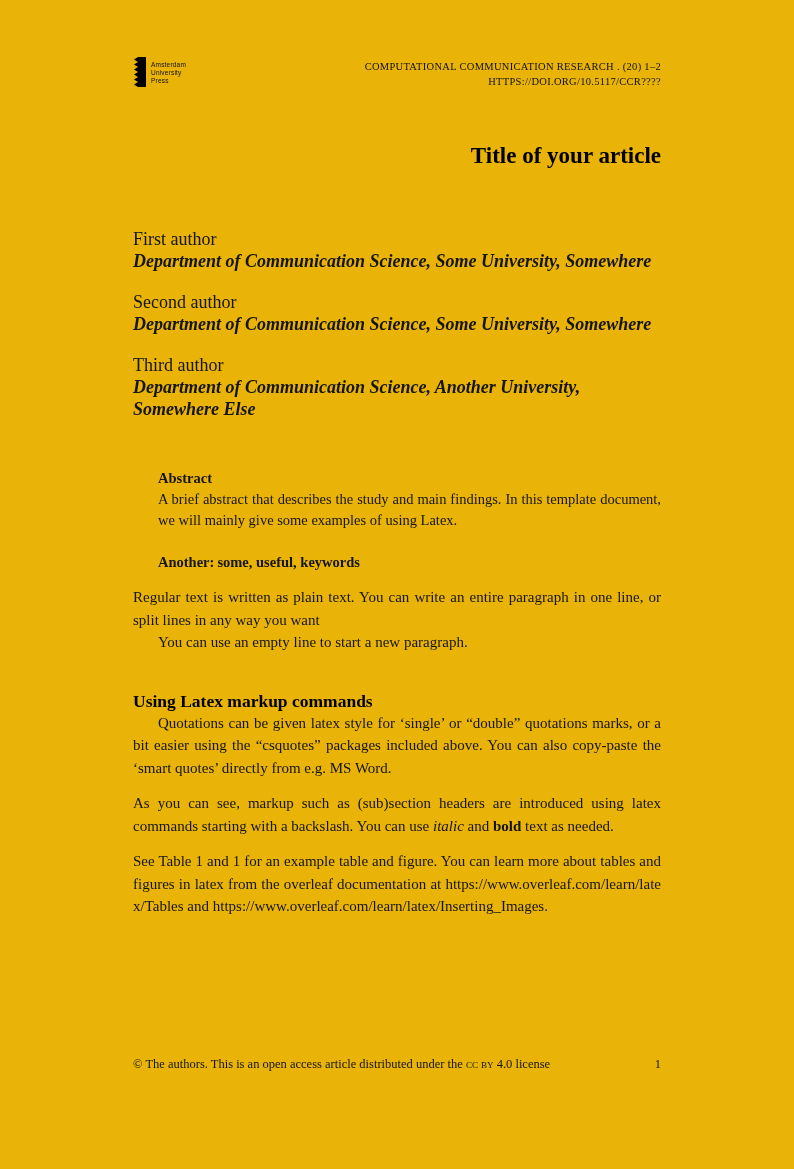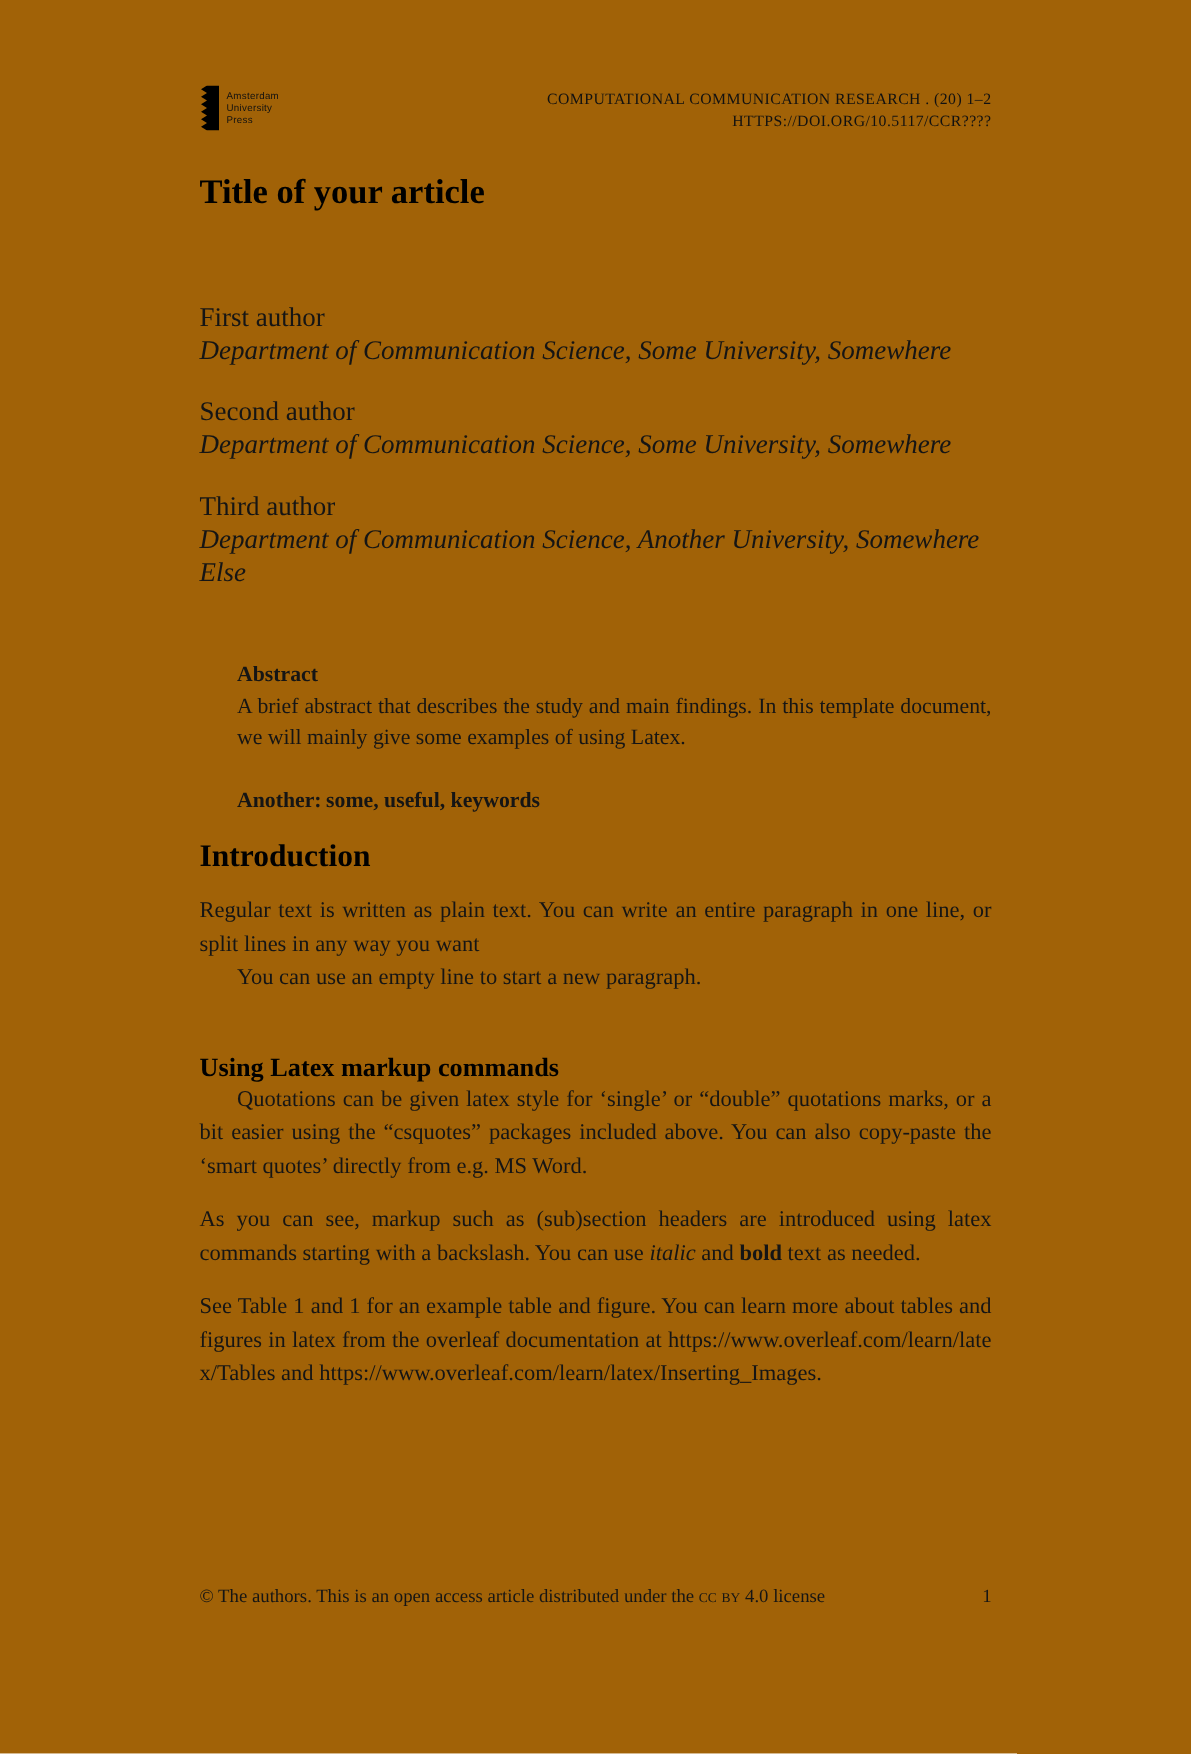--- a/index.html
+++ b/index.html
@@ -5,21 +5,21 @@
 <style>
   html, body {
     margin: 0;
     padding: 0;
     background: #ffffff;
   }
   .page {
     position: relative;
     width: 794px;
     height: 1169px;
-    background: #a16207;
+    background: #eab308;
     font-family: "Liberation Serif", "DejaVu Serif", serif;
     color: #151515;
     overflow: hidden;
   }
   .content {
     position: absolute;
     left: 133px;
     top: 0;
     width: 528px;
   }
@@ -45,29 +45,30 @@
   .header-right {
     text-align: right;
     font-size: 10.5px;
     line-height: 15px;
     letter-spacing: 0.3px;
     color: #111;
     padding-top: 2px;
   }
   
   .title {
-    margin: 21px 0 0 0;
+    margin: 49px 0 0 0;
     font-size: 23px;
     line-height: 28px;
     font-weight: 700;
     color: #000;
+    text-align: right;
   }
   .authors { margin-top: 58px; }
   .author { margin-bottom: 19px; font-size: 18px; line-height: 22px; }
-  .author-affiliation { font-style: italic; }
+  .author-affiliation { font-style: italic; font-weight: bold; }
   
   .abstract {
     margin-top: 48px;
     padding-left: 25px;
     font-size: 14.5px;
     line-height: 21px;
   }
   .abstract-label { font-weight: 700; line-height: 20px; }
   .abstract-text { margin: 1px 0 0 0; text-align: justify; }
   .keywords { margin: 21px 0 0 0; }
@@ -154,21 +155,20 @@
         <div class="author-affiliation">Department of Communication Science, Another University, Somewhere Else</div>
       </div>
     </div>
 
     <div class="abstract">
       <div class="abstract-label">Abstract</div>
       <p class="abstract-text">A brief abstract that describes the study and main findings. In this template document, we will mainly give some examples of using Latex.</p>
       <p class="keywords"><span class="keywords-label">Another:</span><span class="keywords-text">some, useful, keywords</span></p>
     </div>
 
-    <h2 class="h-large">Introduction</h2>
     <p class="body">Regular text is written as plain text. You can write an entire paragraph in one line, or split lines in any way you want</p>
     <p class="body cont indent">You can use an empty line to start a new paragraph.</p>
 
     <h3 class="h-sub">Using Latex markup commands</h3>
     <p class="body cont indent">Quotations can be given latex style for ‘single’ or “double” quotations marks, or a bit easier using the “csquotes” packages included above. You can also copy-paste the ‘smart quotes’ directly from e.g. MS Word.</p>
     <p class="body"><span>As you can see, markup such as (sub)section headers are introduced using latex commands starting with a backslash. You can use </span><span class="it">italic</span><span> and </span><span class="bd">bold</span><span> text as needed.</span></p>
 
     <p class="body"><span>See Table 1 and 1 for an example table and figure. You can learn more about tables and figures in latex from the overleaf documentation at </span><span class="url">https://www.overleaf.com/learn/latex/Tables</span><span> and </span><span class="url">https://www.overleaf.com/learn/latex/Inserting_Images</span><span>.</span></p>
 
   </div>

